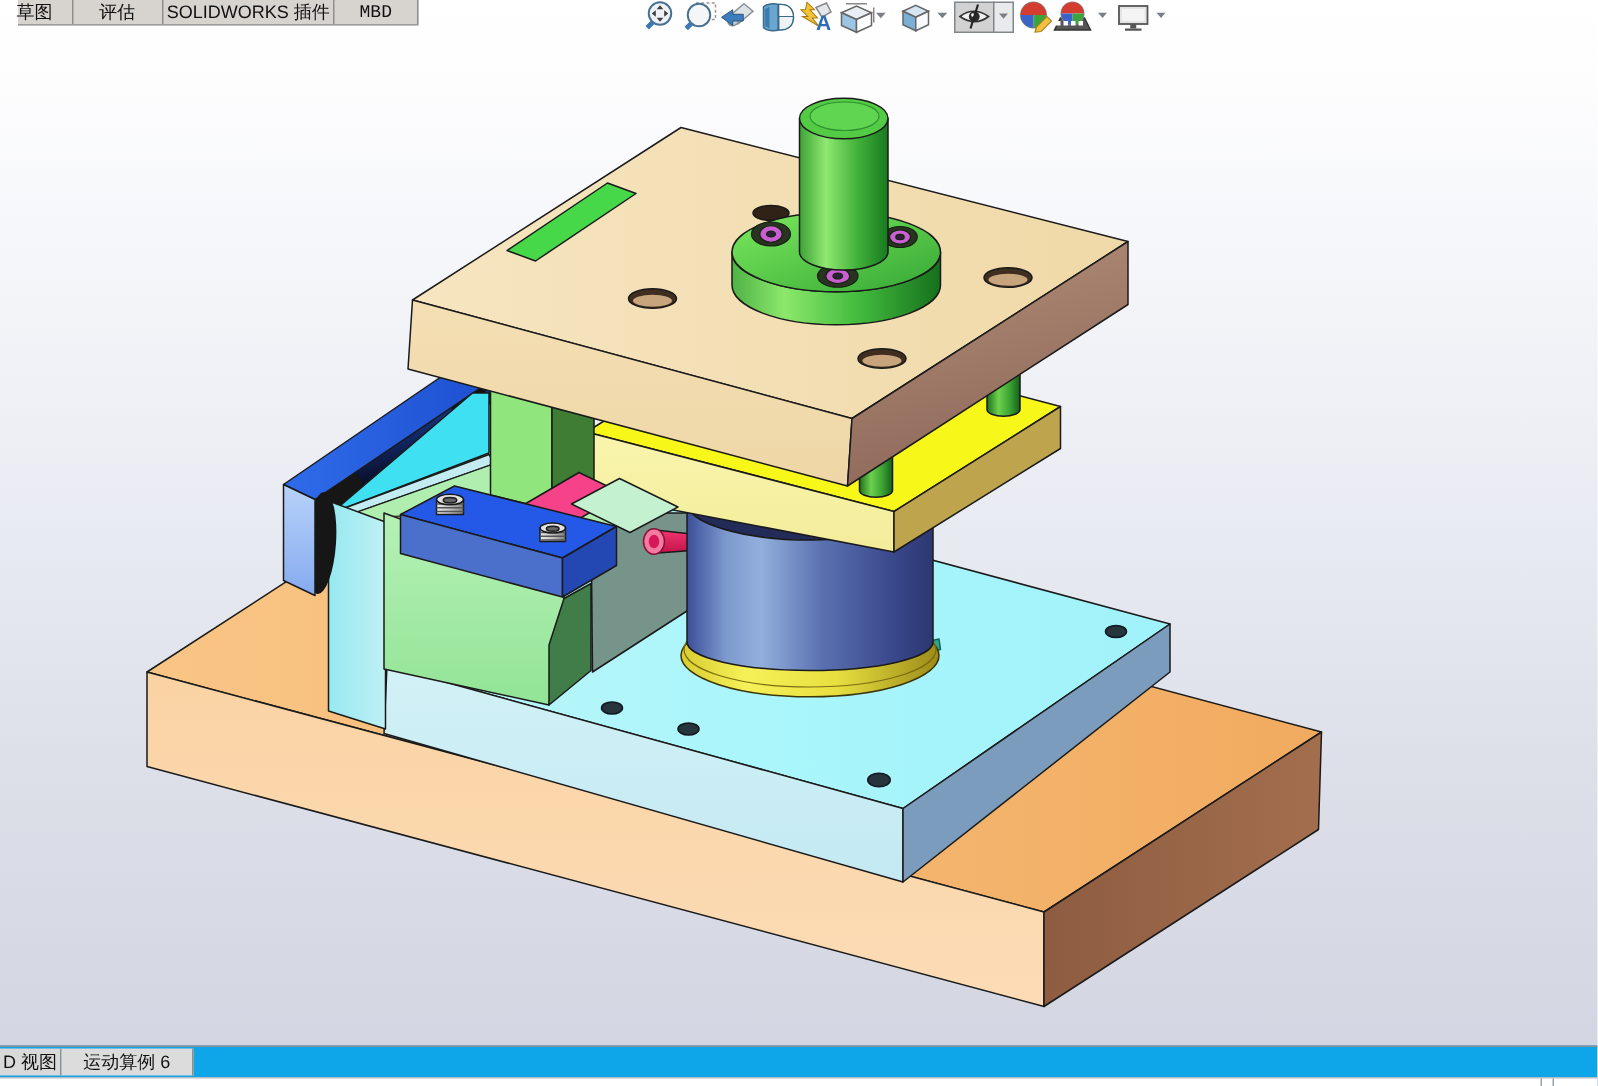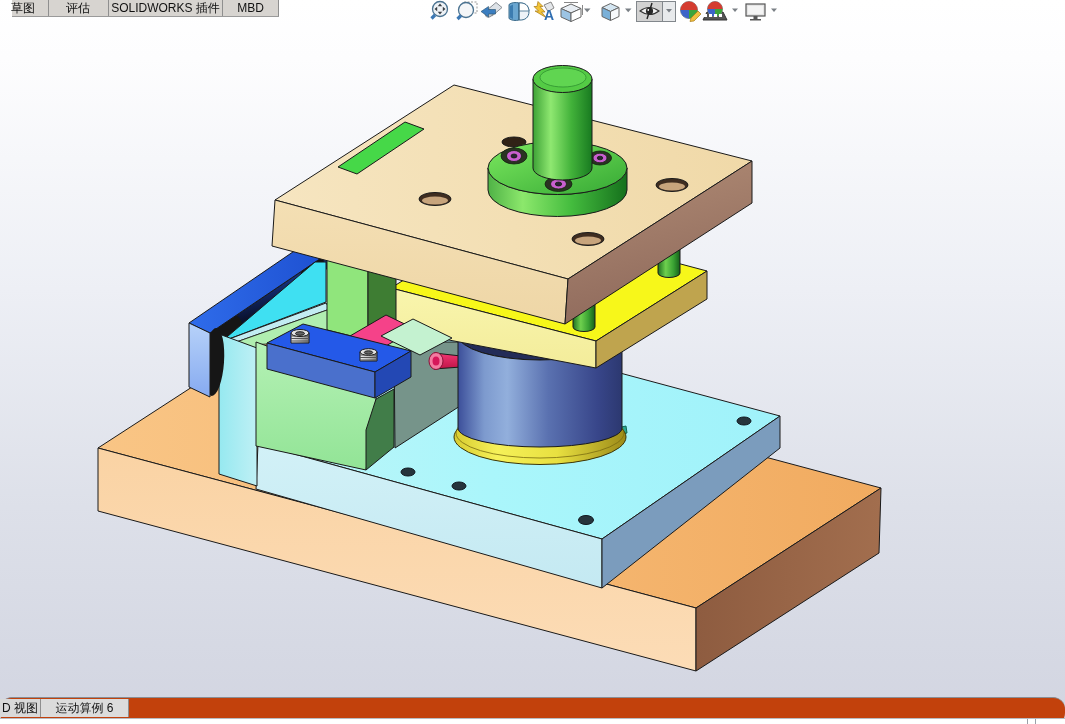--- a/index.html
+++ b/index.html
@@ -2,21 +2,21 @@
 <html><head>
 <meta charset="utf-8">
 <style>
 html,body{margin:0;padding:0;}
 body{width:1065px;height:724px;overflow:hidden;position:relative;
  font-family:"Liberation Sans",sans-serif;
  background:linear-gradient(to bottom,#ffffff 0%,#fdfdfe 8%,#edeff5 40%,#dde0e9 70%,#d2d5e1 100%);}
 #topbar{position:absolute;left:12px;top:0;width:1065px;height:26px;}
 #tabs{position:absolute;left:0;top:0;height:16px;background:#d7d4d0;border-bottom:1px solid #9a9a9a;width:267px;}
 .tab{position:absolute;top:0;height:16px;line-height:16px;font-size:12px;color:#111;text-align:center;border-right:1px solid #8f8f8f;overflow:hidden;white-space:nowrap;}
-#bottombar{position:absolute;left:0;top:697px;width:1065px;height:27px;background:#c2410c;border-top:1px solid #888e96;border-radius:12px;}
+#bottombar{position:absolute;left:0;top:697px;width:1065px;height:27px;background:#0ea5e9;border-top:1px solid #888e96;}
 .btab{position:absolute;top:1px;height:18px;line-height:18px;font-size:12px;color:#111;text-align:center;background:#d9d9d9;border-right:1px solid #8f8f8f;overflow:hidden;white-space:nowrap;}
 #bstatus{position:absolute;left:0;top:20px;width:1065px;height:7px;background:#ffffff;border-top:1px solid #b8bcc2;}
 .tick{position:absolute;top:21px;width:1px;height:6px;background:#9aa0a8;}
 </style>
 </head>
 <body>
 <svg id="model" width="1065" height="724" viewBox="0 0 1065 724" style="position:absolute;left:0;top:0">
 <defs>
  <linearGradient id="baseTop" x1="0" y1="0" x2="1" y2="0">
   <stop offset="0" stop-color="#f9c585"></stop>
@@ -234,21 +234,21 @@
  <ellipse cx="562.5" cy="79" rx="29.5" ry="13.5" fill="#54cb45"></ellipse>
  <ellipse cx="563" cy="77.5" rx="23" ry="9.5" fill="#60d551" stroke="#2f9230" stroke-width="0.8"></ellipse>
 </g>
 </svg>
 
 <div id="topbar">
   <div id="tabs"></div>
   <div class="tab" style="left:-14px;width:50px;">草图</div>
   <div class="tab" style="left:36px;width:60px;">评估</div>
   <div class="tab" style="left:97px;width:113px;">SOLIDWORKS 插件</div>
-  <div class="tab" style="left:211px;width:55px;">MBD</div>
+  <div class="tab" style="left:211px;width:55px;font-family:Liberation Mono, monospace;">MBD</div>
   <svg id="iconsvg" width="800" height="26" viewBox="0 0 800 26" style="position:absolute;left:0;top:0">
 
    <g>
     <circle cx="428" cy="9" r="7.5" fill="#eef2f6" stroke="#4a7290" stroke-width="1.3"></circle>
     <line x1="423" y1="15" x2="419.5" y2="18.5" stroke="#3c78b4" stroke-width="3.2"></line>
     <path d="M428,3.5 l2.2,2.7 h-4.4 Z M428,14.5 l2.2,-2.7 h-4.4 Z M422.5,9 l2.7,-2.2 v4.4 Z M433.5,9 l-2.7,-2.2 v4.4 Z" fill="#3a3f44"></path>
    </g>
 
    <g>
     <rect x="452" y="2" width="13" height="11" fill="#fdfdfd" stroke="#999" stroke-dasharray="2,1.5"></rect>

